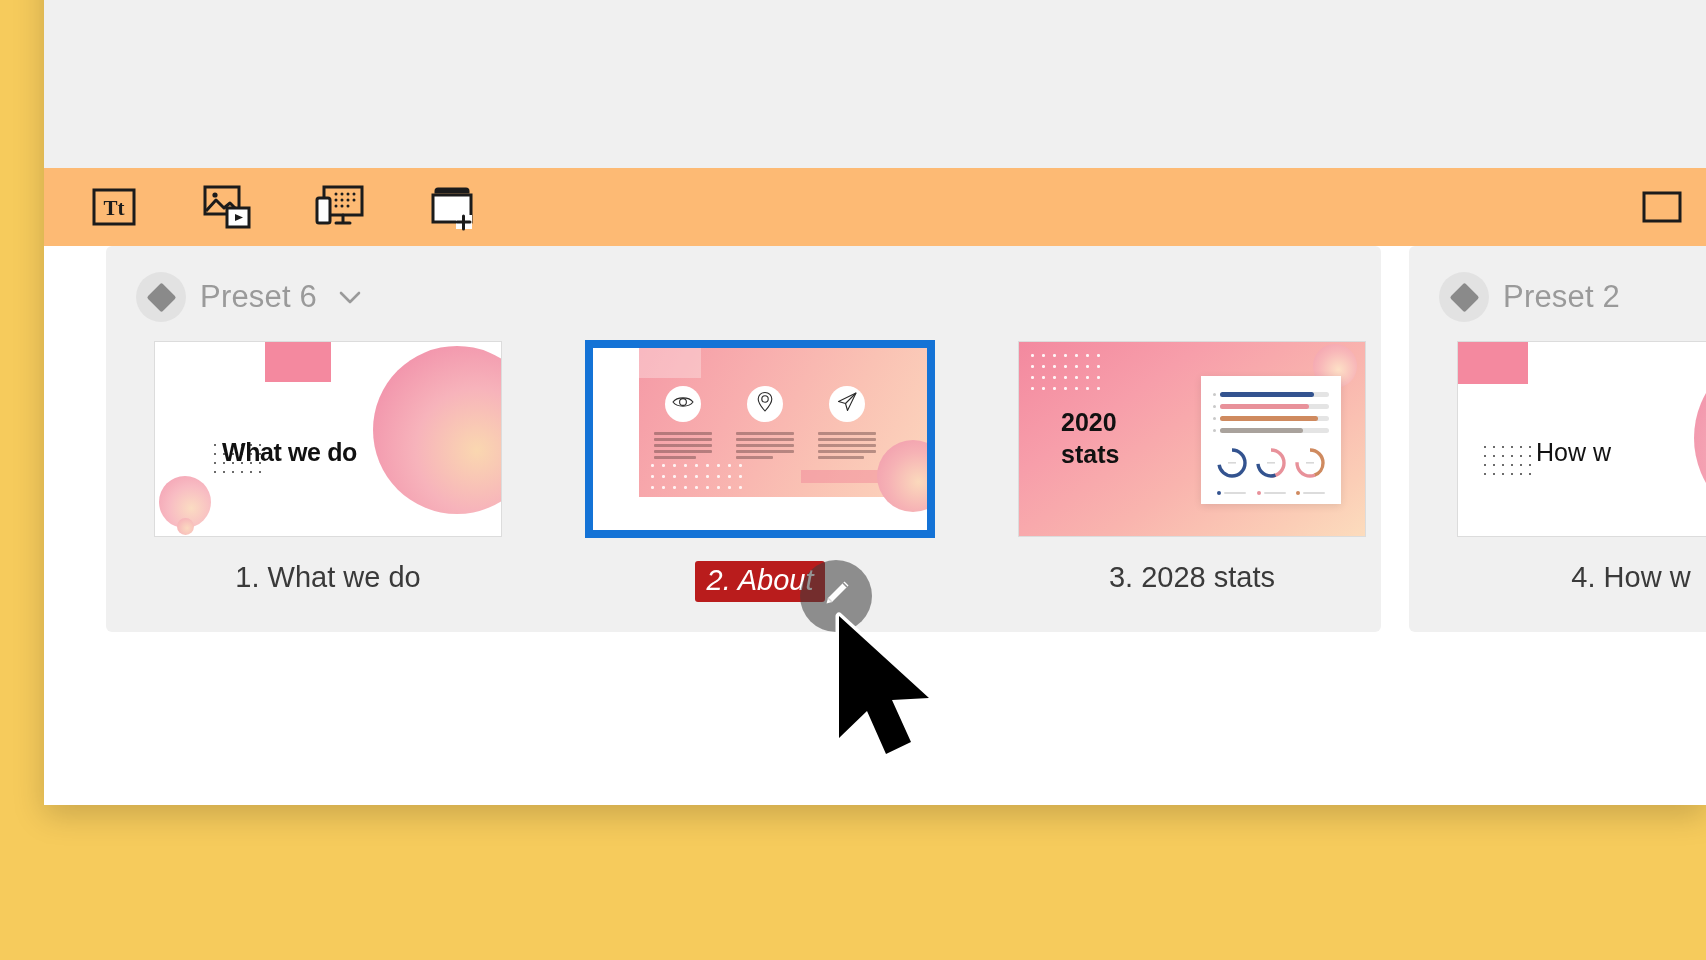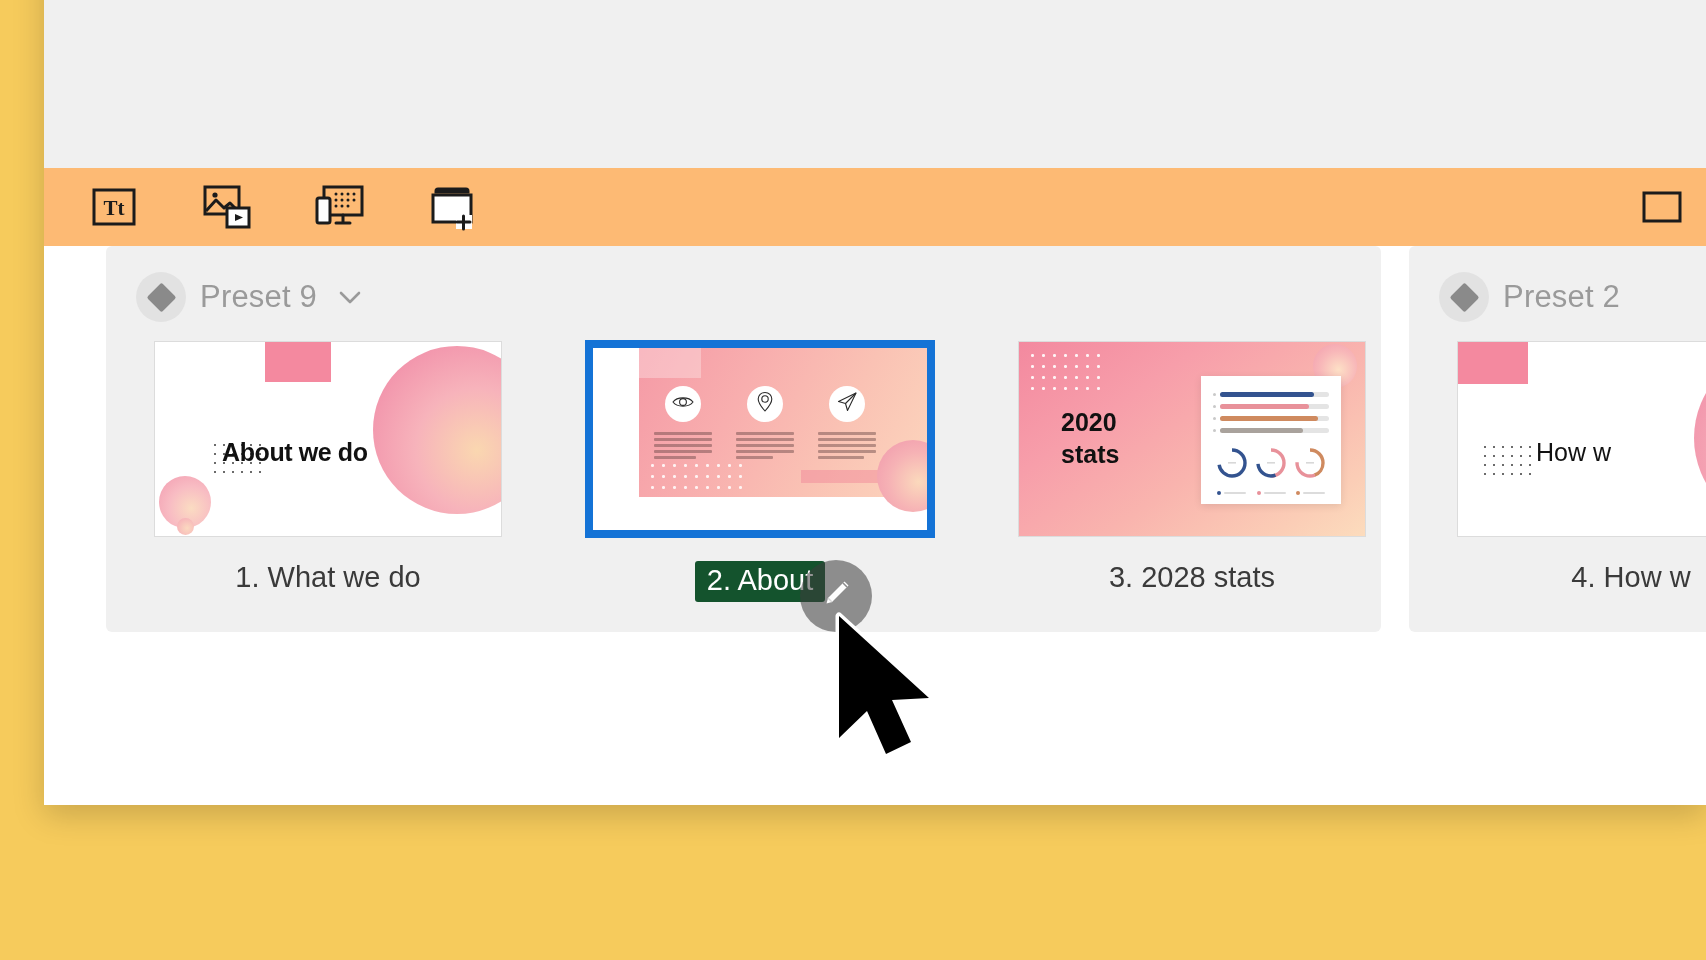--- a/index.html
+++ b/index.html
@@ -138,24 +138,25 @@
     box-shadow: 0 0 0 1px #1473d6;
   }
   .thumb-label {
     margin-top: 24px;
     font-size: 29px;
     color: #3a3a3a;
     font-weight: 400;
     white-space: nowrap;
   }
   .thumb-label.selected-label {
-    background: #14532d;
+    background: #b91c1c;
     color: #ffffff;
     padding: 3px 12px 5px 12px;
     border-radius: 3px;
+    font-style: italic;
   }
 
   
   .s1-rect {
     position: absolute; left: 110px; top: 0px;
     width: 66px; height: 40px;
     background: #f4899f;
   }
   .s1-bigball {
     position: absolute; right: -40px; top: 4px;
@@ -403,21 +404,21 @@
   </div>
 
   <div id="slide-sorter">
 
     <div class="preset-group" id="preset-group-1">
 
       <div class="preset-header">
         <div class="preset-badge">
           <div class="preset-diamond"></div>
         </div>
-        <div class="preset-name">Preset 9</div>
+        <div class="preset-name">Preset 6</div>
         <div class="preset-caret">
           <svg width="30" height="20" viewBox="0 0 30 20" fill="none">
             <path d="M6 6 L15 15 L24 6" stroke="#9a9a9a" stroke-width="2.6" stroke-linecap="round" stroke-linejoin="round"></path>
           </svg>
         </div>
       </div>
 
       <div class="thumbs-row">
 
         <div class="thumb-cell">
@@ -445,21 +446,21 @@
                 <i></i>
                 <i></i>
                 <i></i>
               <i></i>
                 <i></i>
                 <i></i>
                 <i></i>
                 <i></i>
                 <i></i>
             </div>
-            <div class="s1-title">About we do</div>
+            <div class="s1-title">What we do</div>
           </div>
           <div class="thumb-label">1. What we do</div>
         </div>
 
         <div class="thumb-cell">
           <div class="thumb-frame selected">
             <div class="s2-bg"></div>
             <div class="s2-lightrect"></div>
 
             <div class="s2-icon-circle" style="left:72px; top:38px;">

